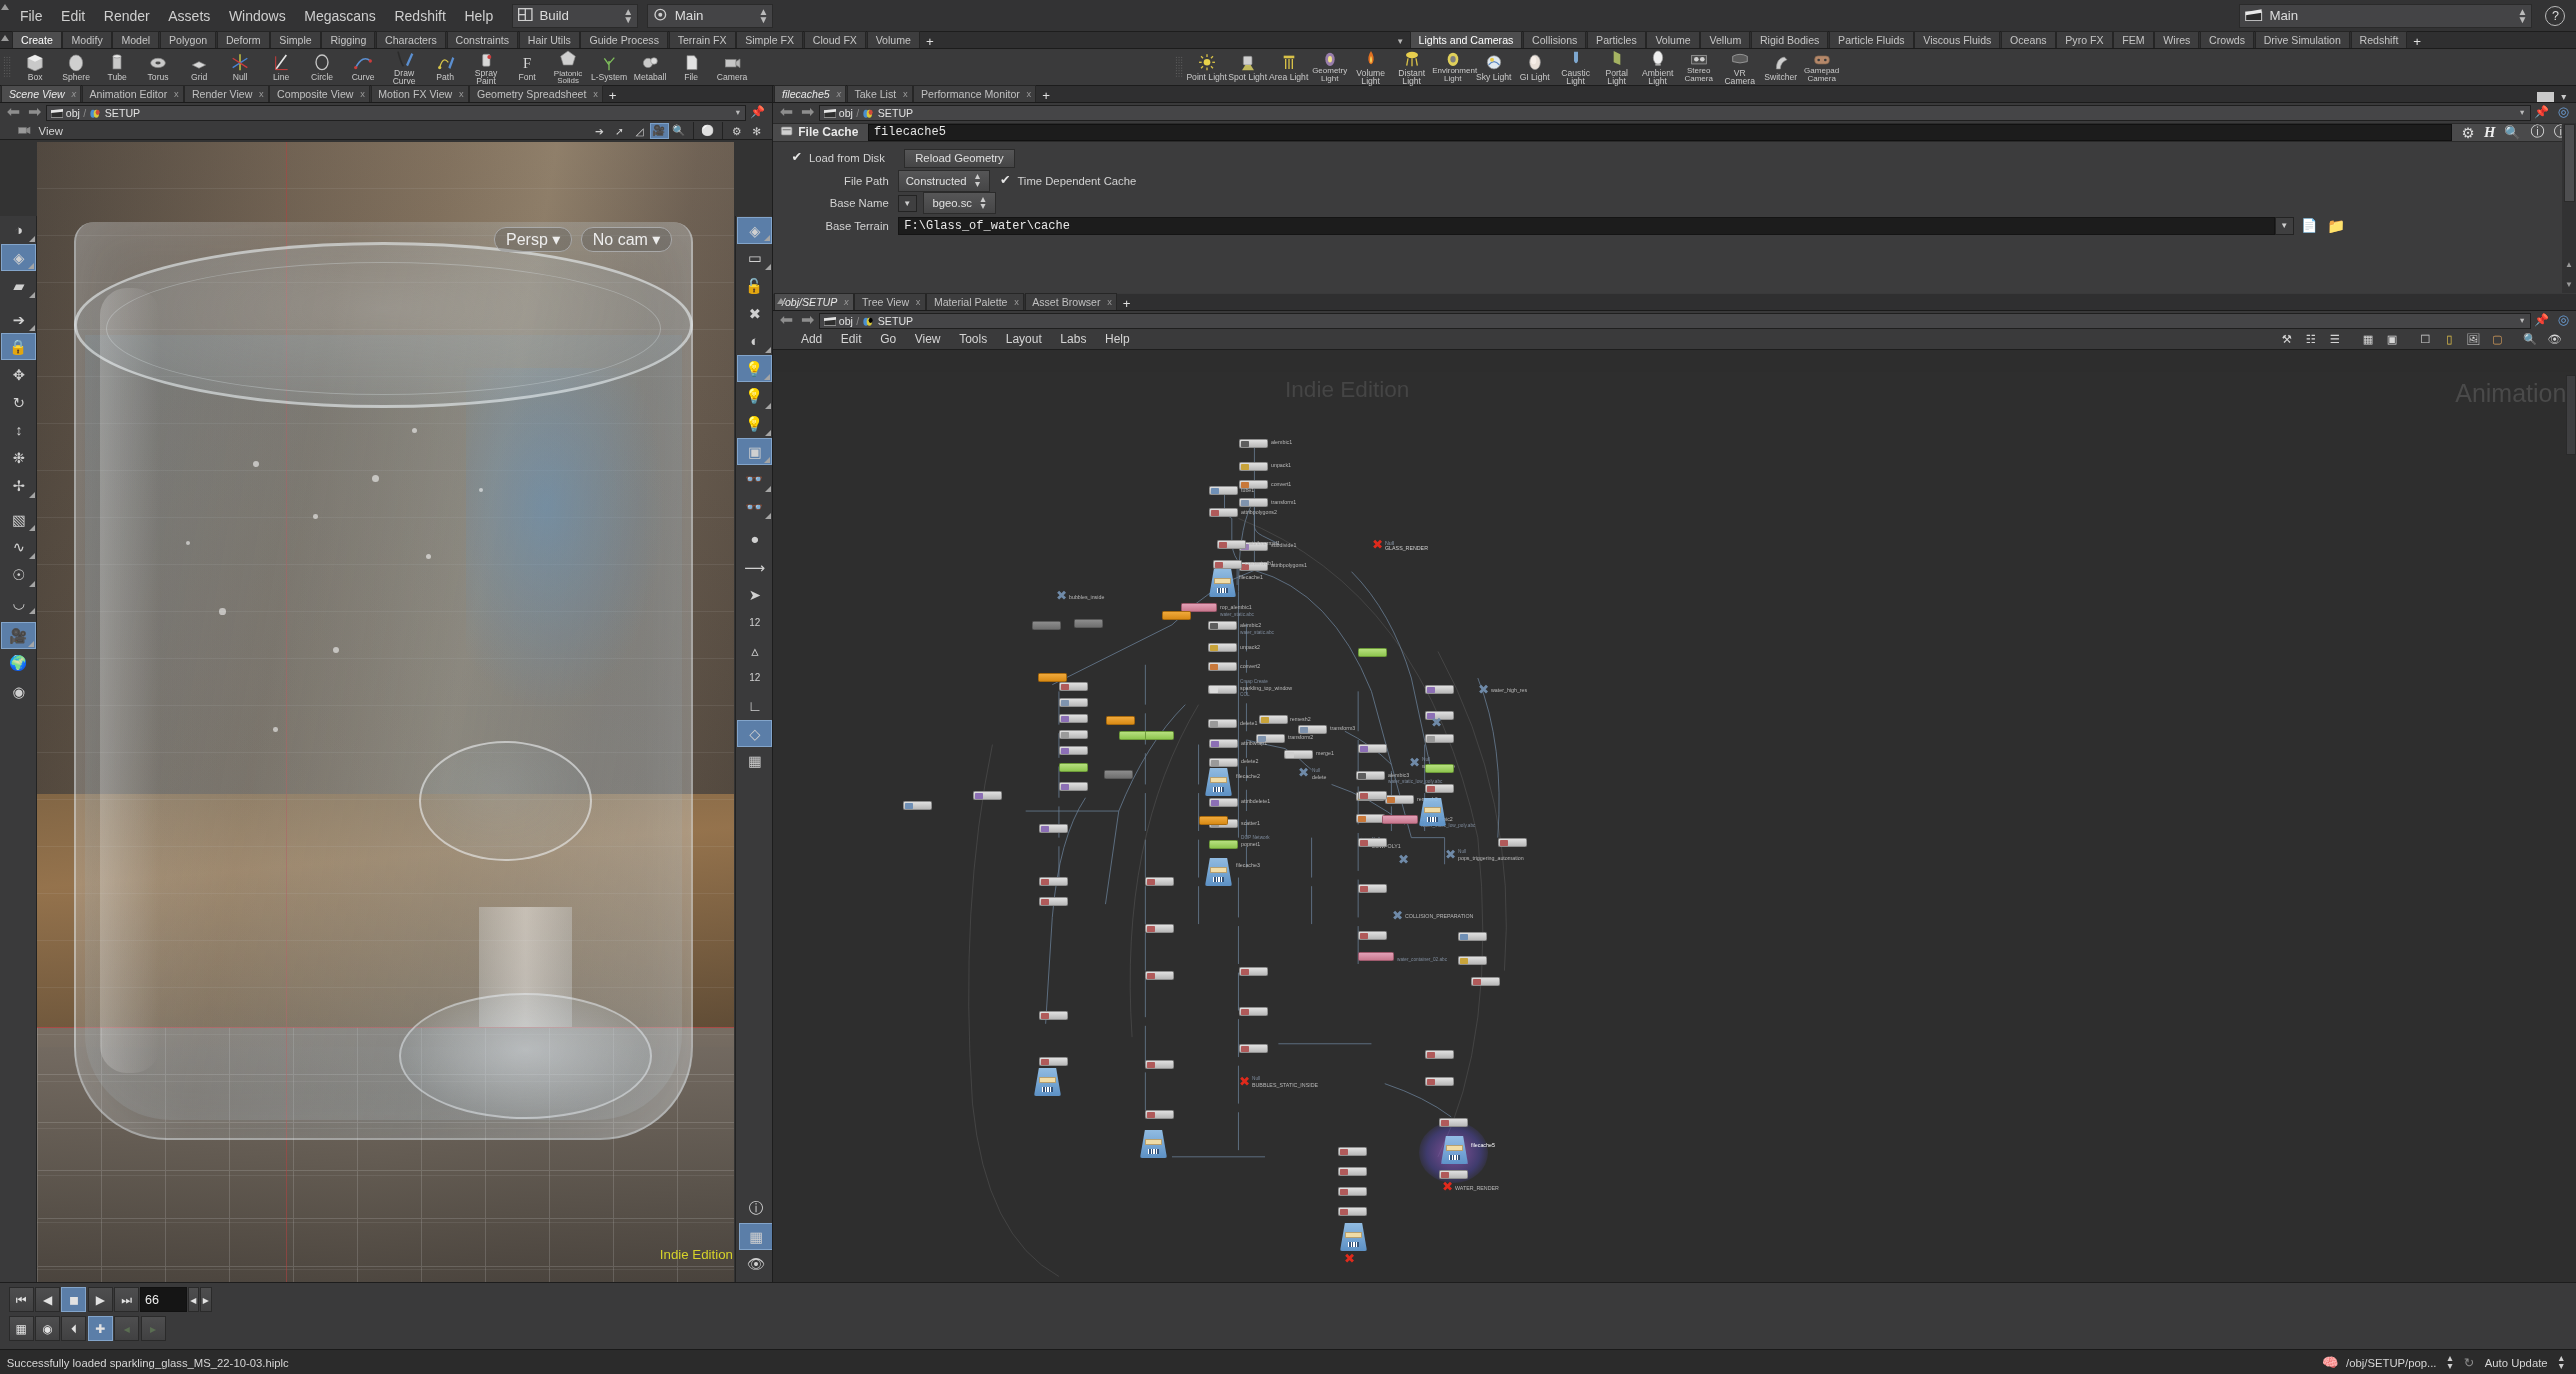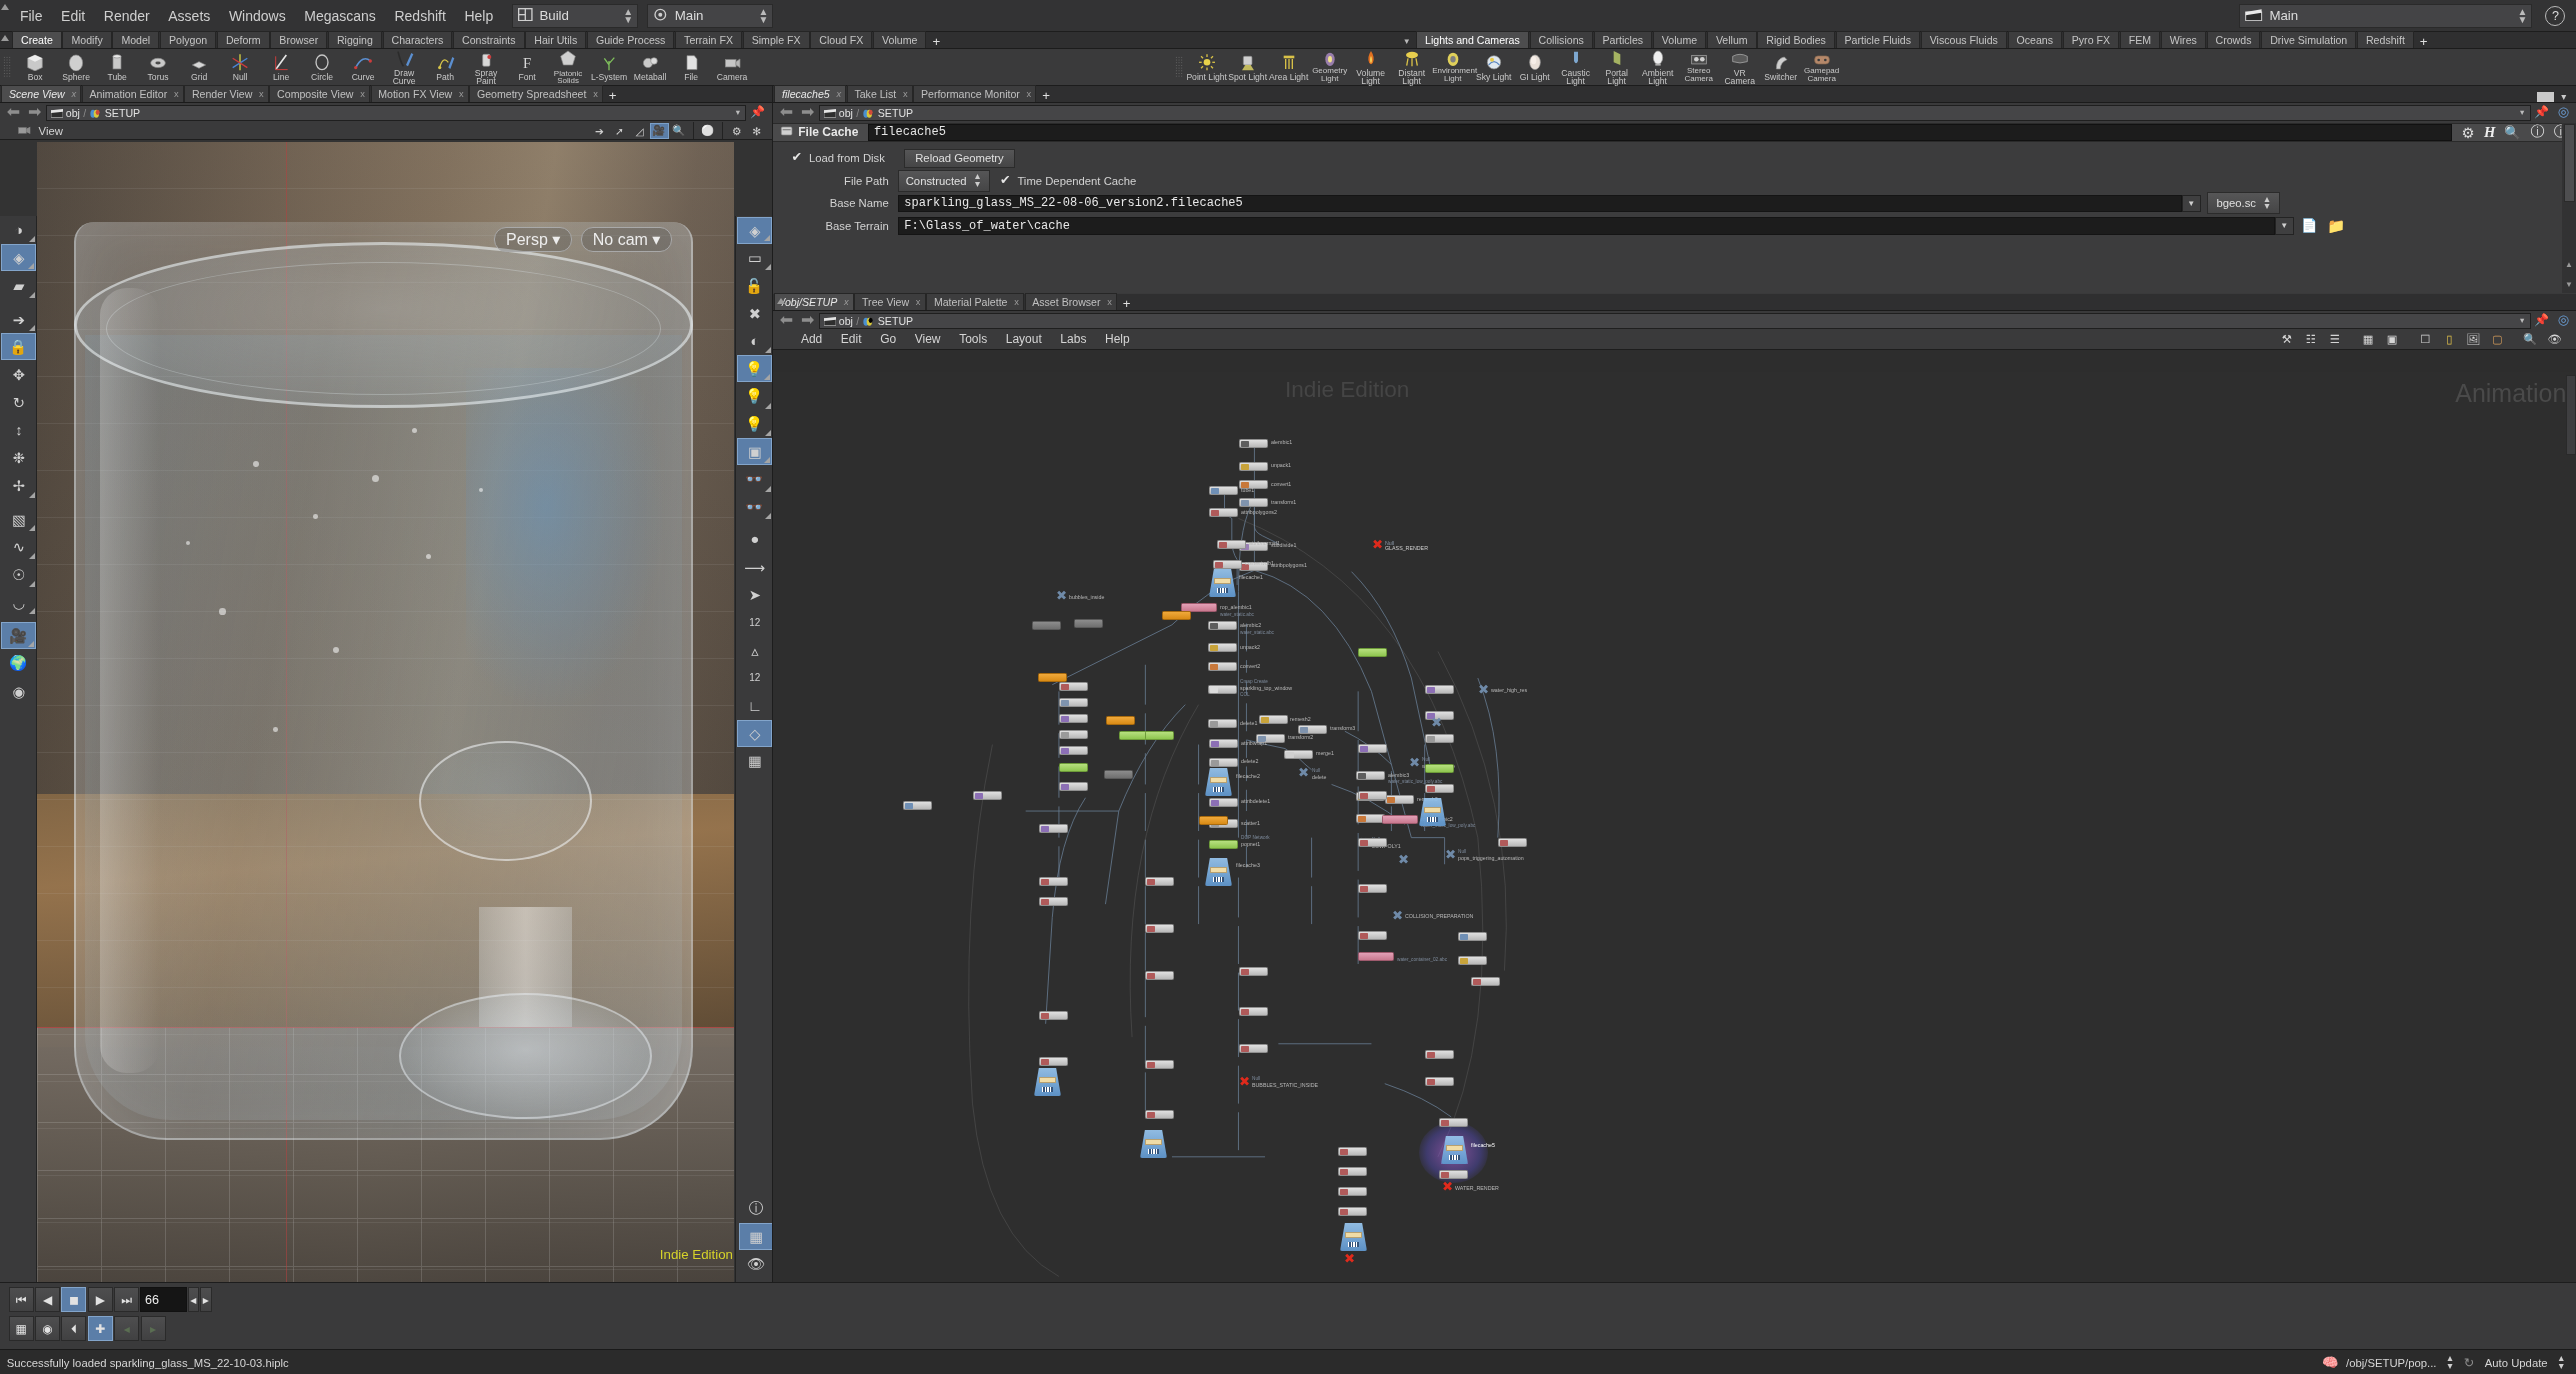--- a/index.html
+++ b/index.html
@@ -263,21 +263,21 @@
   </div>
 
   <div id="shelfbar">
     <div class="leftcol-arrow" style="top:2.7px"></div>
     <div style="width:12px"></div>
     <div class="shelftab active">Create</div>
     <div class="shelftab">Modify</div>
     <div class="shelftab">Model</div>
     <div class="shelftab">Polygon</div>
     <div class="shelftab">Deform</div>
-    <div class="shelftab">Browser</div>
+    <div class="shelftab">Simple</div>
     <div class="shelftab">Rigging</div>
     <div class="shelftab">Characters</div>
     <div class="shelftab">Constraints</div>
     <div class="shelftab">Hair Utils</div>
     <div class="shelftab">Guide Process</div>
     <div class="shelftab">Terrain FX</div>
     <div class="shelftab">Simple FX</div>
     <div class="shelftab">Cloud FX</div>
     <div class="shelftab">Volume</div>
     <div class="shelfplus">+</div>
@@ -805,21 +805,20 @@
           <span>Constructed</span>
           <span class="ud">▲<br>▼</span>
         </span>
         <span style="width:10.6px"></span>
         <span class="pcheck">✔</span>
         <span class="plabel" style="text-align:left;padding-left:5.3px">Time Dependent Cache</span>
       </div>
 
       <div class="prow">
         <span class="plabel" style="width:121px">Base Name</span>
-        <span class="pfield" style="width:1284px">sparkling_glass_MS_22-08-06_version2.filecache5</span>
         <span class="ddbtn">▼</span>
         <span style="width:6.7px"></span>
         <span class="pmenu" style="min-width:73px;justify-content:center">
           <span>bgeo.sc</span>
           <span class="ud">▲<br>▼</span>
         </span>
       </div>
 
       <div class="prow">
         <span class="plabel" style="width:121px">Base Terrain</span>

